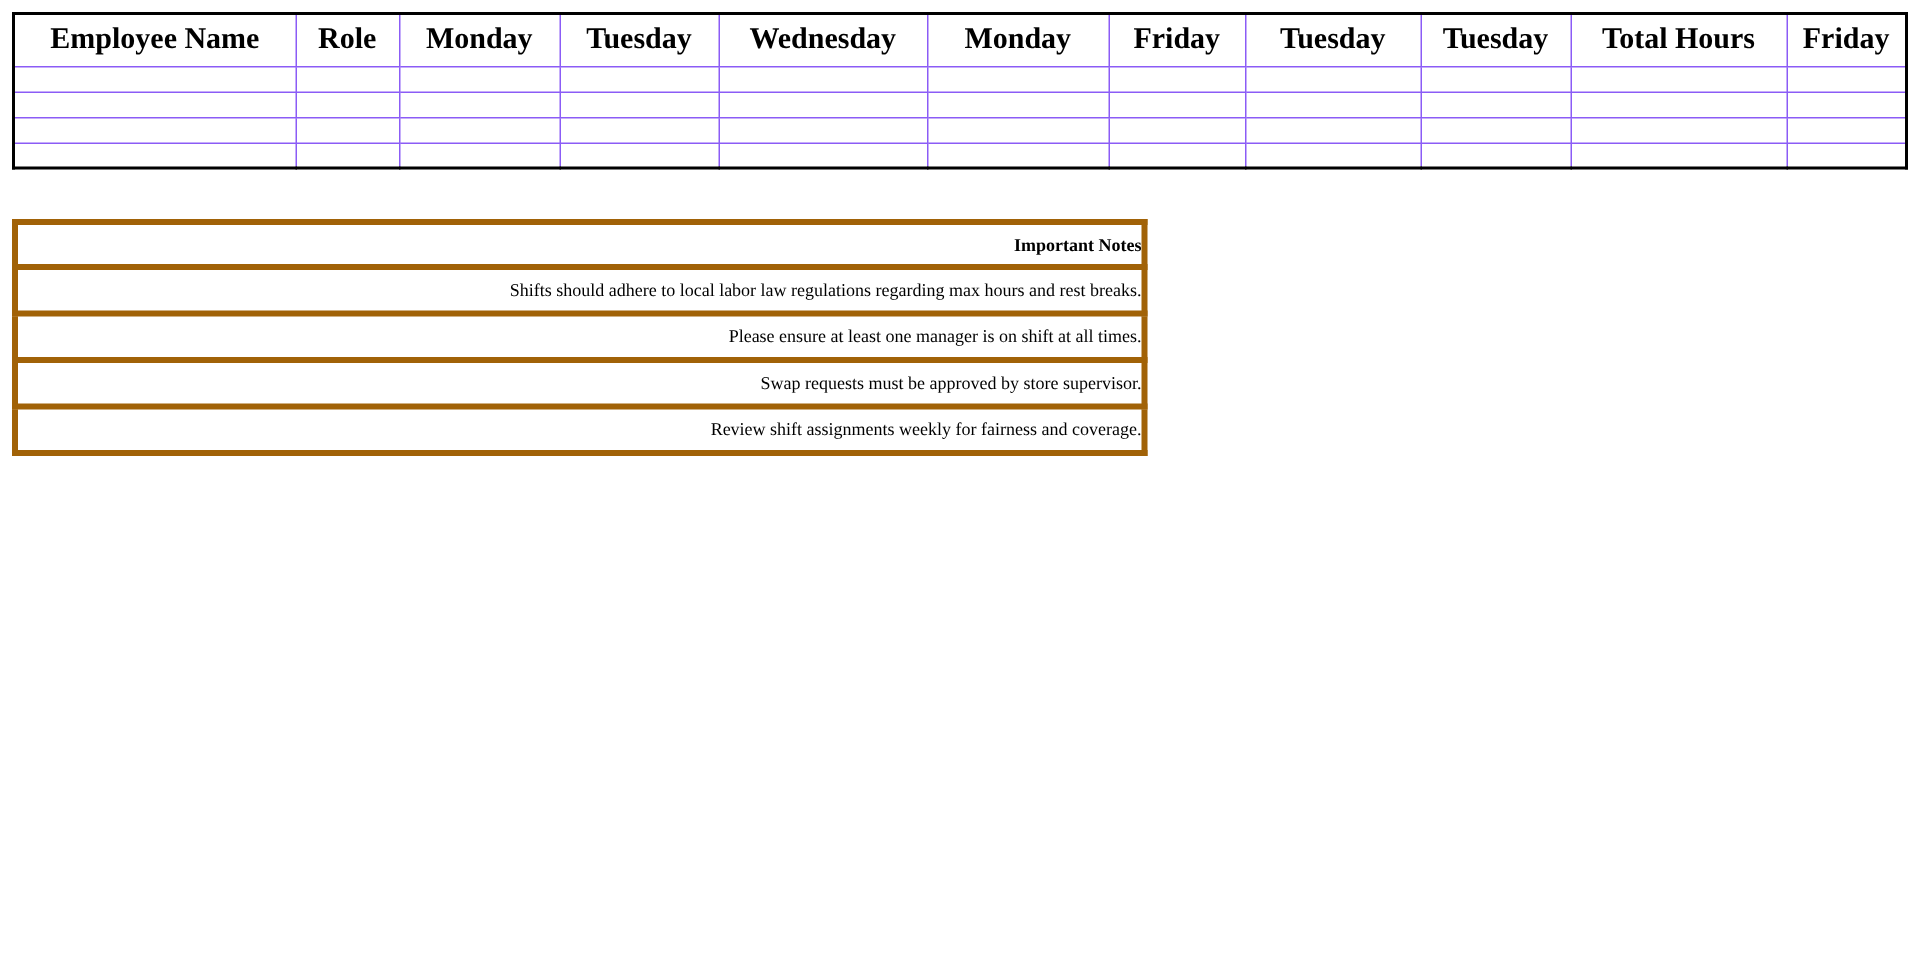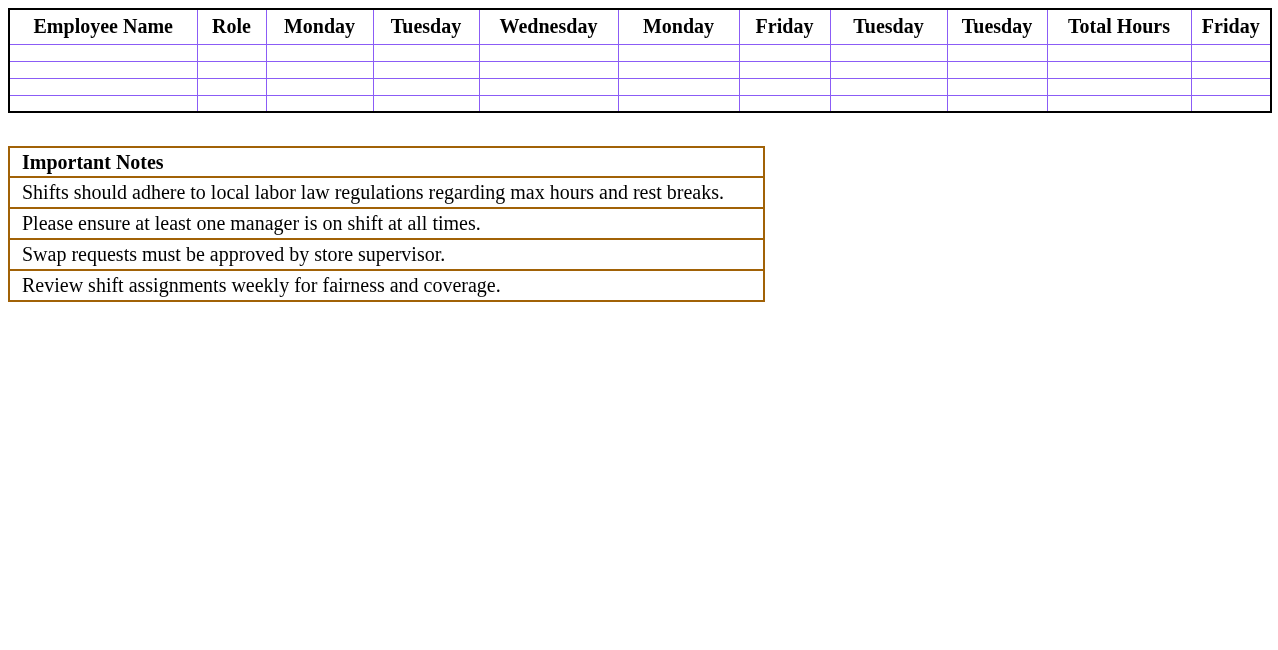--- a/index.html
+++ b/index.html
@@ -37,23 +37,23 @@
 
   
   table.notes {
     position: absolute; left: 8px; top: 146px;
     width: 757px;
     border-collapse: collapse;
     table-layout: fixed;
     border: 1px solid #000000;
   }
   table.notes th, table.notes td {
-    border: 2px solid #a16207;
-    font-size: 20px;
-    text-align: left;
+    border: 4px solid #a16207;
+    font-size: 12px;
+    text-align: right;
     vertical-align: middle;
     padding-left: 12px;
     overflow: hidden;
     white-space: nowrap;
   }
   table.notes tr.hdr { height: 30px; }
   table.notes tr.note { height: 31px; }
   table.notes th { font-weight: bold; }
 </style>
 </head>

